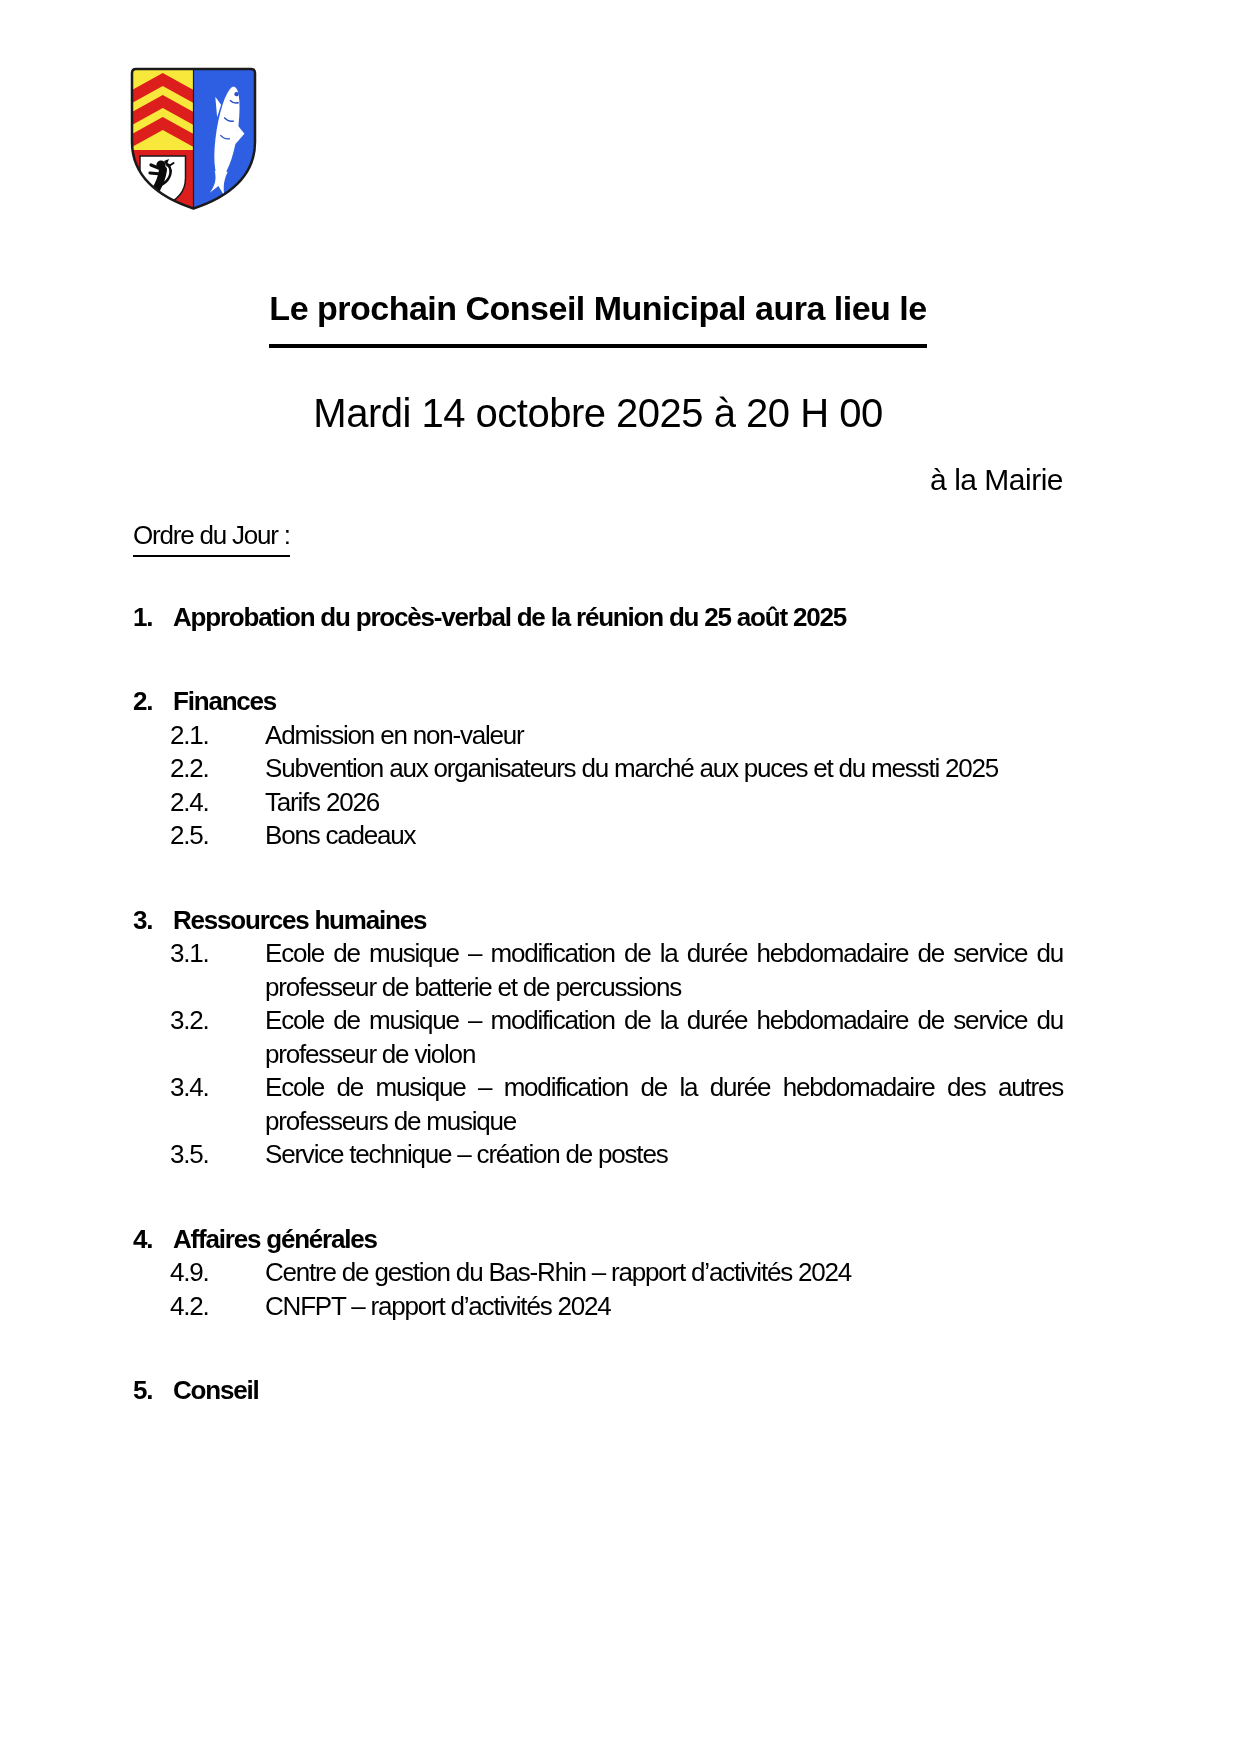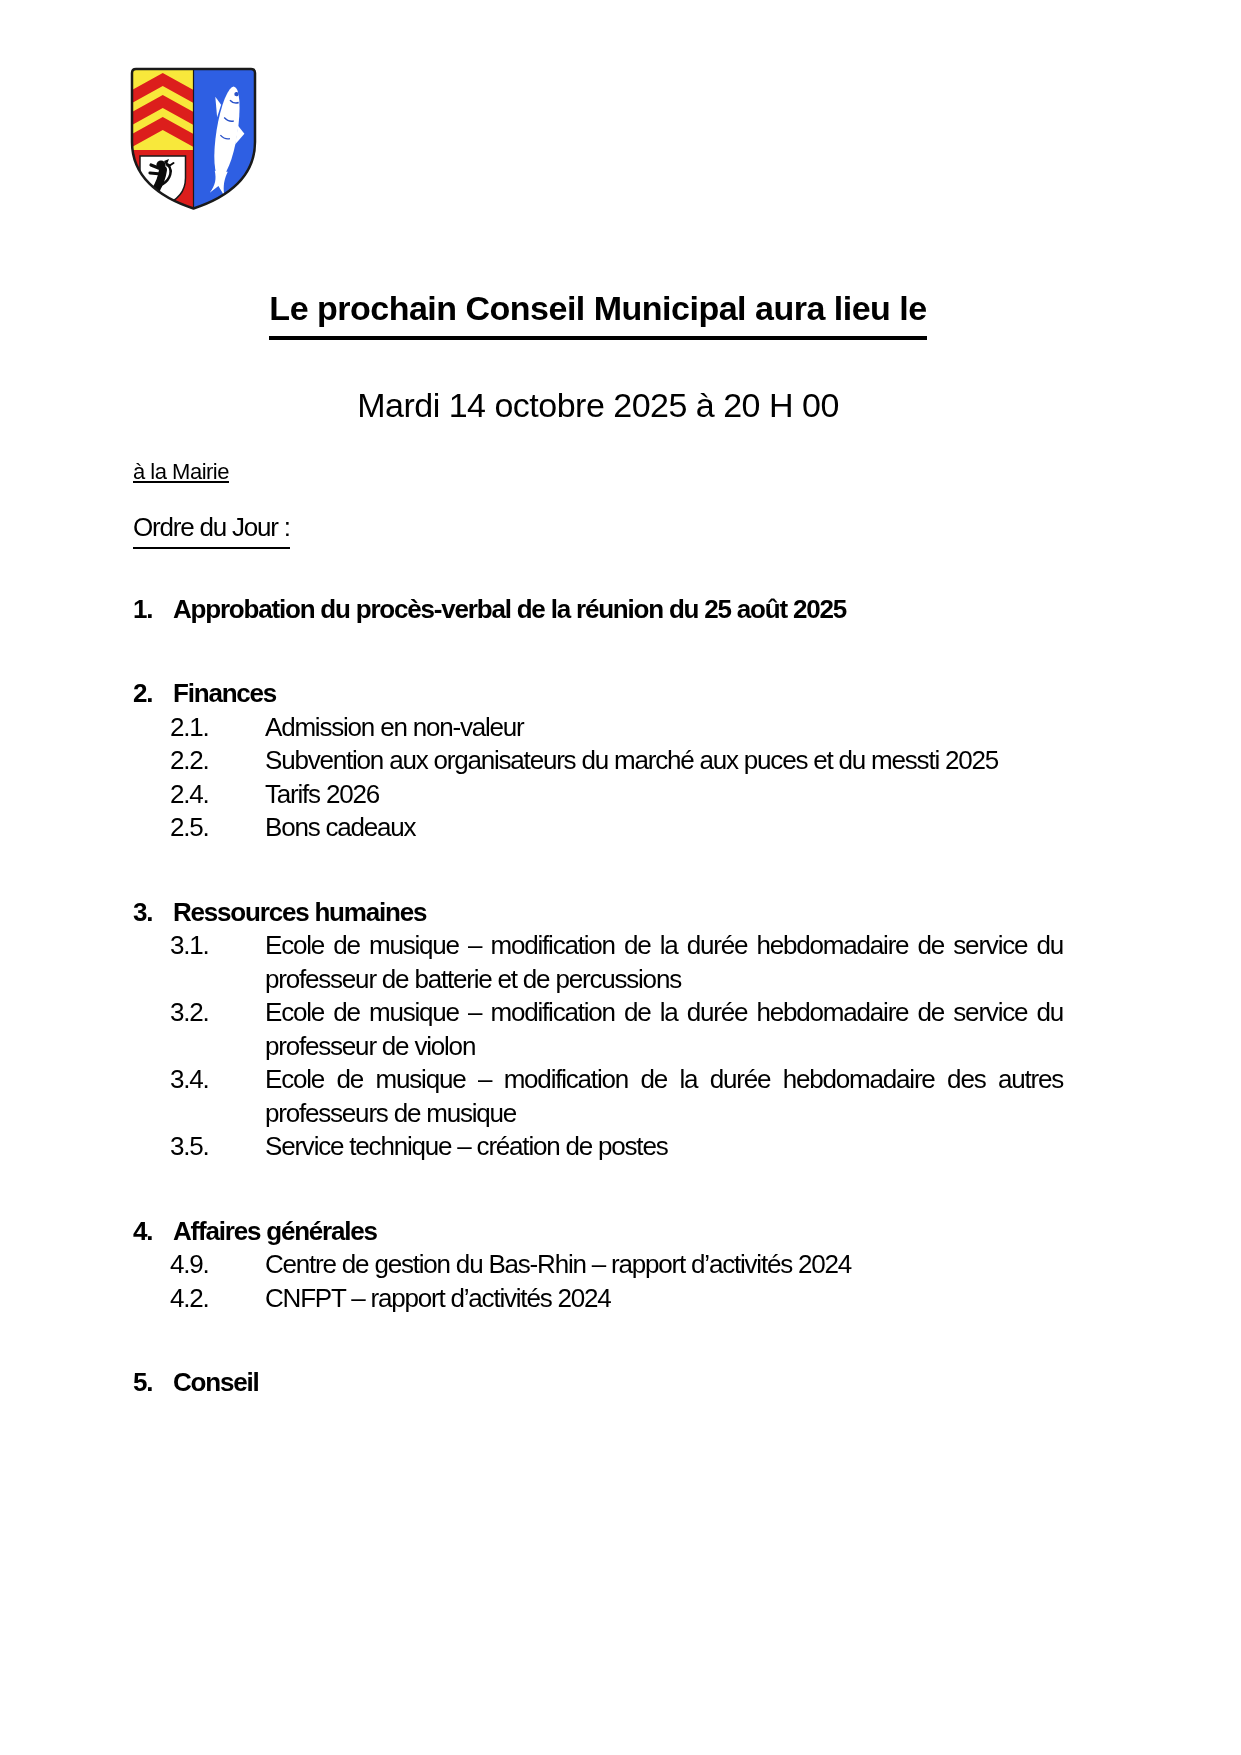--- a/index.html
+++ b/index.html
@@ -7,23 +7,23 @@
     width:1241px;height:1755px;position:relative;background:#ffffff;
     font-family:"Liberation Sans","DejaVu Sans",sans-serif;color:#000;
     overflow:hidden;
   }
   .crest{position:absolute;left:128px;top:66px;width:131px;height:146px;}
   .doc{position:absolute;left:133px;top:0;width:930px;}
   .title{
     margin:288px 0 0;text-align:center;font-weight:bold;
     font-size:34px;line-height:40px;letter-spacing:-0.5px;
   }
-  .title .u{display:inline-block;border-bottom:4px solid #000;padding-bottom:8px;}
-  .date{margin:44px 0 0;text-align:center;font-size:34px;line-height:42px;letter-spacing:-0.5px;}
-  .place{margin:27px 0 0;text-align:left;font-size:22px;line-height:38px;letter-spacing:-0.5px;text-decoration:underline;}
+  .title .u{display:inline-block;border-bottom:4px solid #000;padding-bottom:16px;}
+  .date{margin:44px 0 0;text-align:center;font-size:40px;line-height:42px;letter-spacing:-0.5px;}
+  .place{margin:27px 0 0;text-align:right;font-size:30px;line-height:38px;letter-spacing:-0.5px;}
   .ordre{margin:20px 0 0;font-size:26px;line-height:33.5px;font-weight:normal;letter-spacing:-1.2px;}
   .ordre .u{display:inline-block;border-bottom:2.5px solid #000;padding-bottom:2px;}
   .intro{margin:34px 0 0;font-size:26px;line-height:33.5px;letter-spacing:-1.2px;}
   .section{margin-top:51px;font-size:26px;line-height:33.5px;letter-spacing:-1.2px;}
   .section:first-child{margin-top:44px;}
   .sec-row{display:flex;font-weight:bold;}
   .sec-num{width:40px;flex:none;}
   .sec-title{flex:1;}
   .sub-row{display:flex;padding-left:37px;gap:40px;}
   .sub-num{width:55px;flex:none;}

